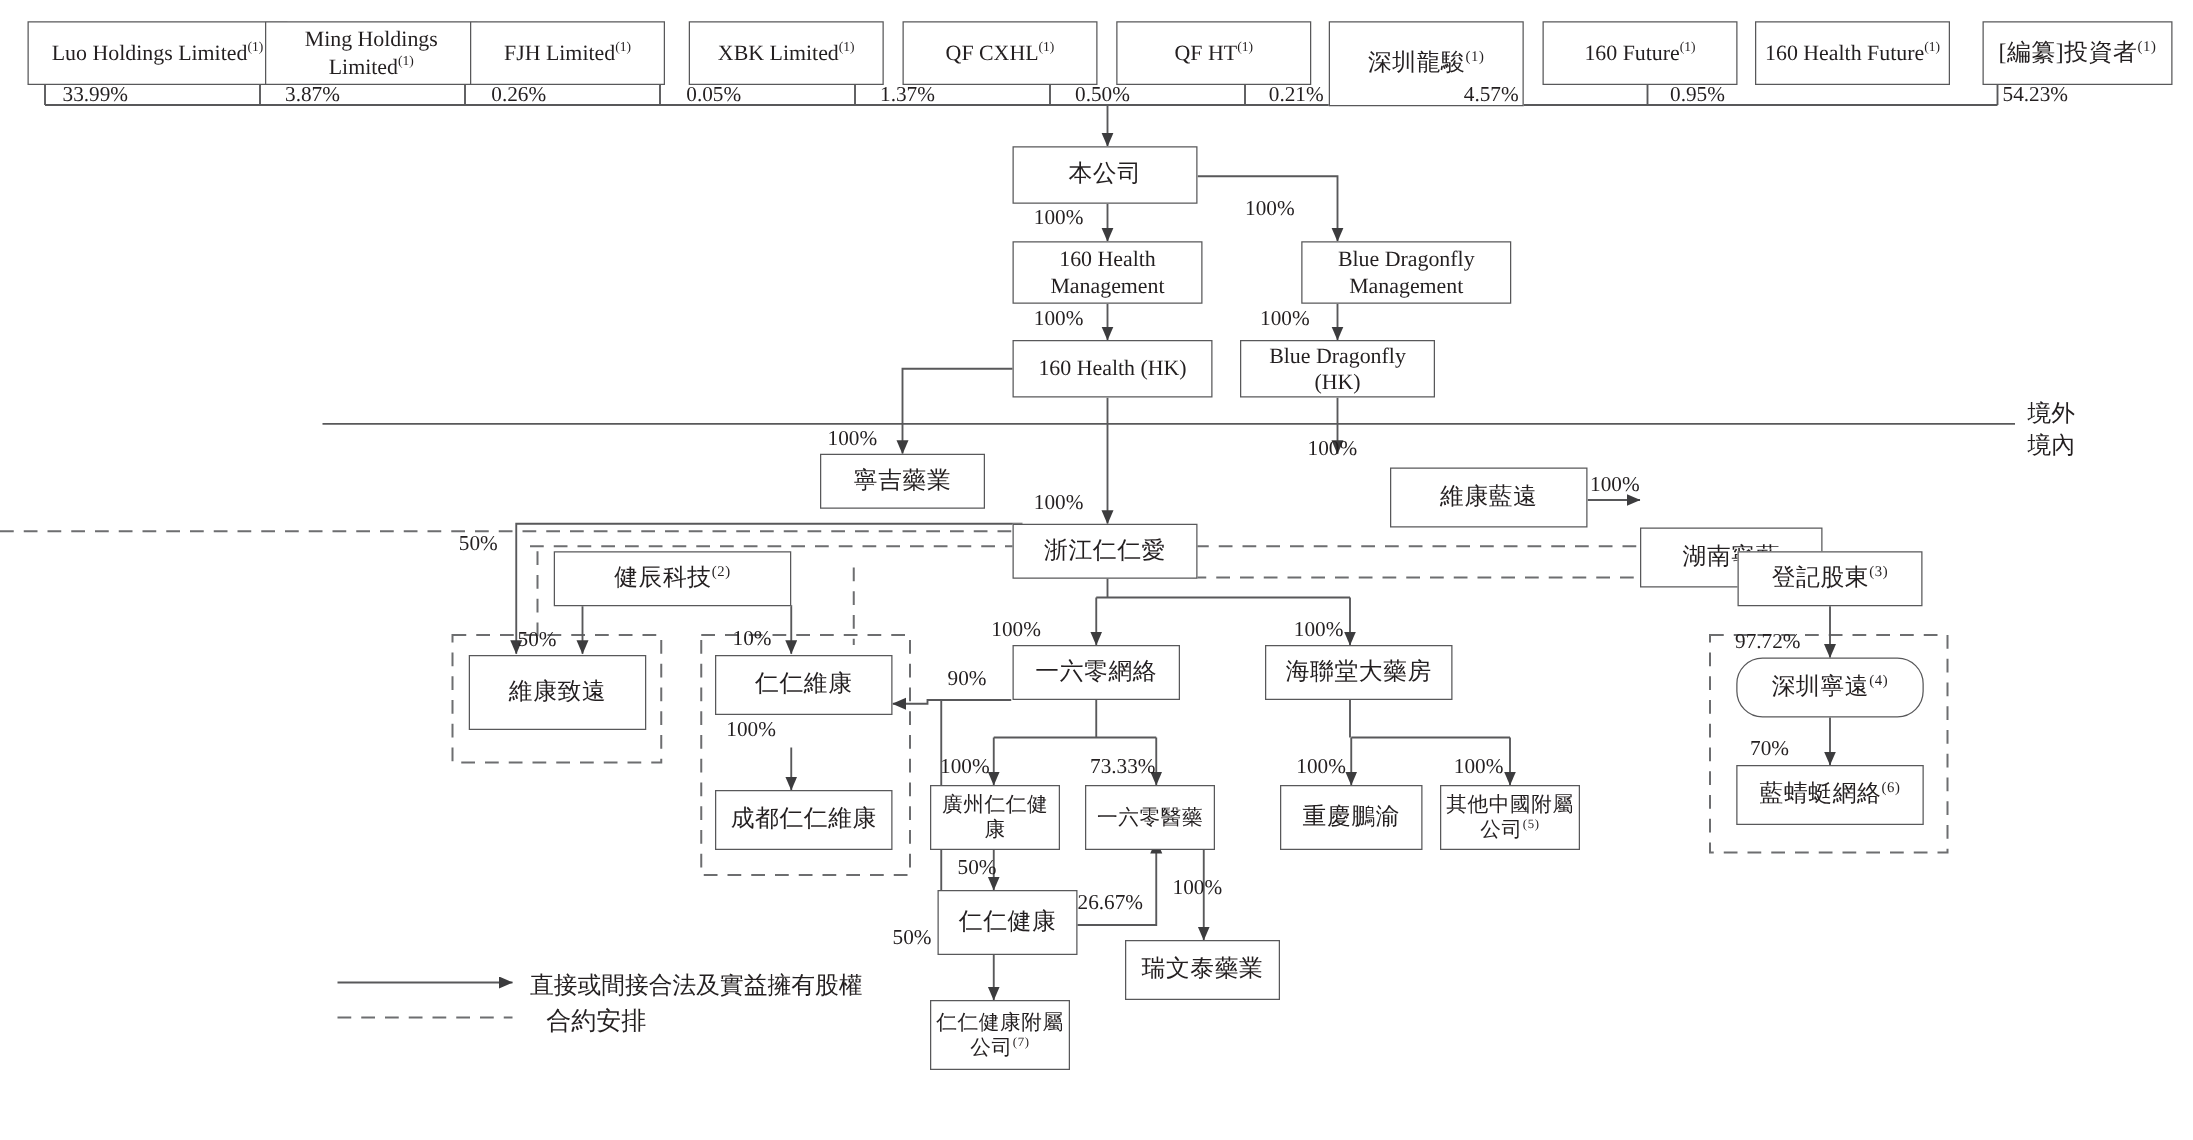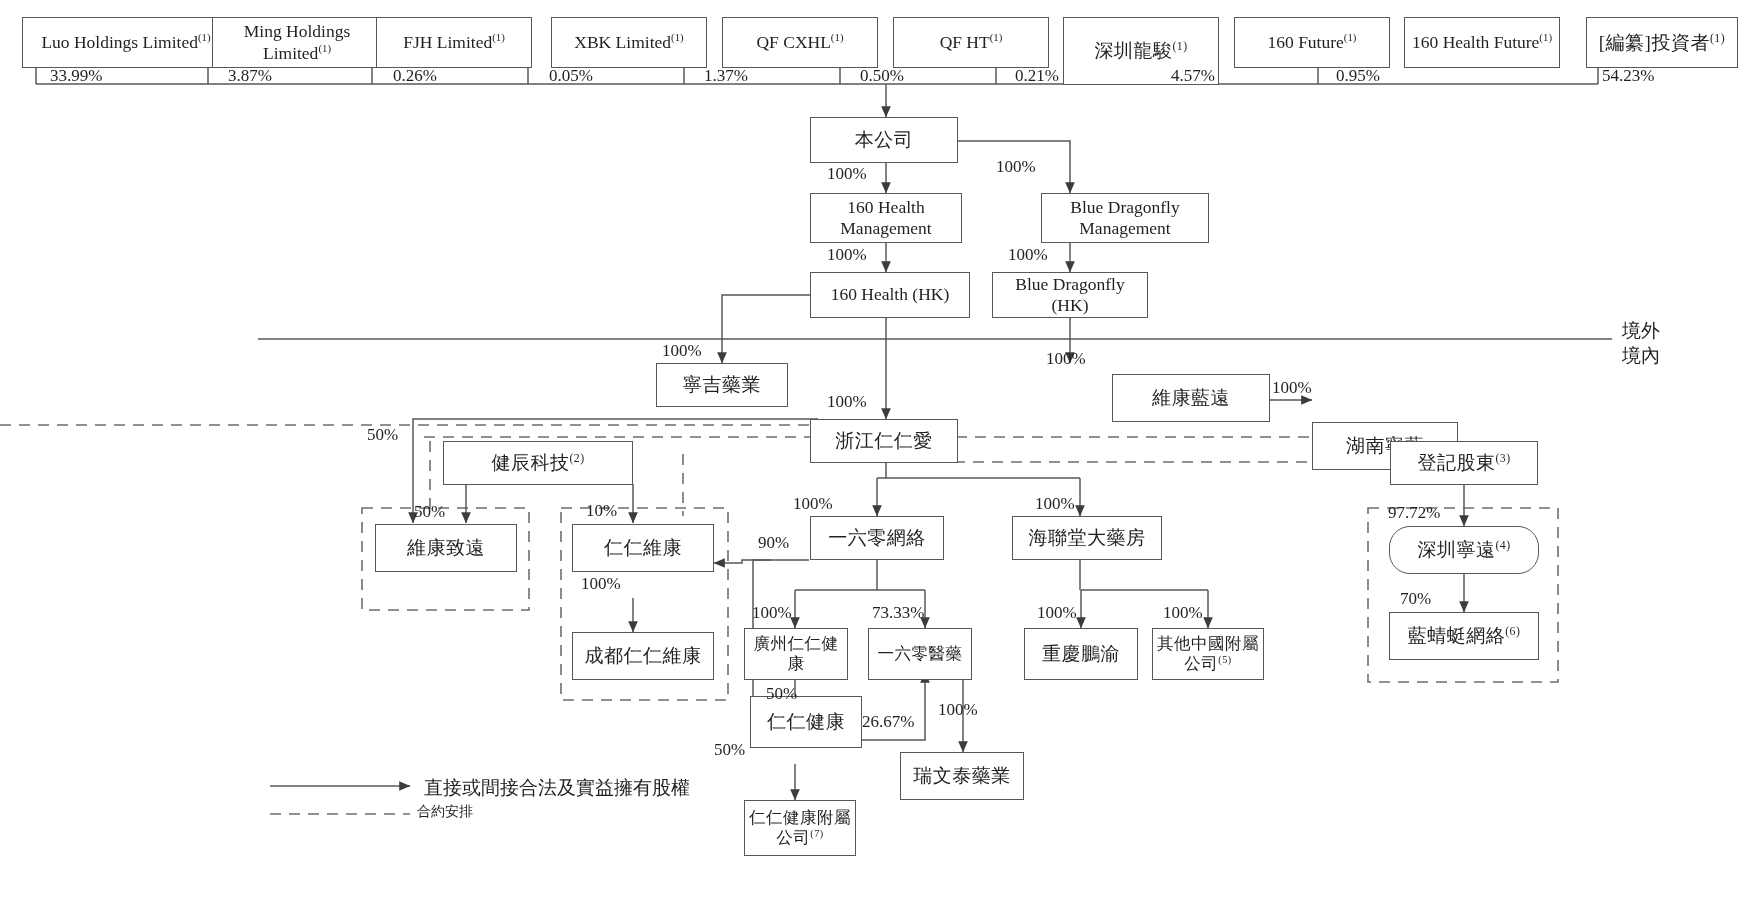--- a/index.html
+++ b/index.html
@@ -237,21 +237,21 @@
     <span>浙江仁仁愛</span>
   </div>
 
   <div class="node cjk" style="left:443px;top:441px;width:190px;height:44px;">
     <span><span>健辰科技</span><sup>(2)</sup></span>
   </div>
   <div class="node cjk" style="left:1390px;top:441px;width:148px;height:44px;">
     <span><span>登記股東</span><sup>(3)</sup></span>
   </div>
 
-  <div class="node cjk" style="left:375px;top:524px;width:142px;height:48px;">
+  <div class="node cjk" style="left:375px;top:524px;width:142px;height:60px;">
     <span>維康致遠</span>
   </div>
   <div class="node cjk" style="left:572px;top:524px;width:142px;height:48px;text-align:right;">
     <span>仁仁維康</span>
   </div>
   <div class="node cjk" style="left:572px;top:632px;width:142px;height:48px;">
     <span>成都仁仁維康</span>
   </div>
 
   <div class="node cjk" style="left:810px;top:516px;width:134px;height:44px;text-align:center;">
@@ -274,21 +274,21 @@
   <div class="node cjk small" style="left:868px;top:628px;width:104px;height:52px;">
     <span>一六零醫藥</span>
   </div>
   <div class="node cjk" style="left:1024px;top:628px;width:114px;height:52px;">
     <span>重慶鵬渝</span>
   </div>
   <div class="node cjk small" style="left:1152px;top:628px;width:112px;height:52px;">
     <span><span>其他中國附屬公司</span><sup>(5)</sup></span>
   </div>
 
-  <div class="node cjk" style="left:750px;top:696px;width:112px;height:52px;">
+  <div class="node cjk" style="left:750px;top:712px;width:112px;height:52px;">
     <span>仁仁健康</span>
   </div>
   <div class="node cjk" style="left:900px;top:752px;width:124px;height:48px;">
     <span>瑞文泰藥業</span>
   </div>
   <div class="node cjk small" style="left:744px;top:800px;width:112px;height:56px;">
     <span><span>仁仁健康附屬公司</span><sup>(7)</sup></span>
   </div>
 
   <div class="pct" style="left:827px;top:164px;">100%</div>
@@ -318,15 +318,15 @@
 
   <div class="pct" style="left:766px;top:684px;">50%</div>
   <div class="pct" style="left:714px;top:740px;">50%</div>
   <div class="pct" style="left:862px;top:712px;">26.67%</div>
   <div class="pct" style="left:938px;top:700px;">100%</div>
 
   <div class="lbl cjk" style="left:1622px;top:318px;font-size:19px;">境外</div>
   <div class="lbl cjk" style="left:1622px;top:343px;font-size:19px;">境內</div>
 
   <div class="legendtxt cjk" style="left:424px;top:775px;font-size:19px;">直接或間接合法及實益擁有股權</div>
-  <div class="legendtxt cjk" style="left:417px;top:803px;font-size:14px;">合約安排</div>
+  <div class="legendtxt cjk" style="left:437px;top:803px;font-size:20px;">合約安排</div>
 
 </div>
 
 </body></html>

